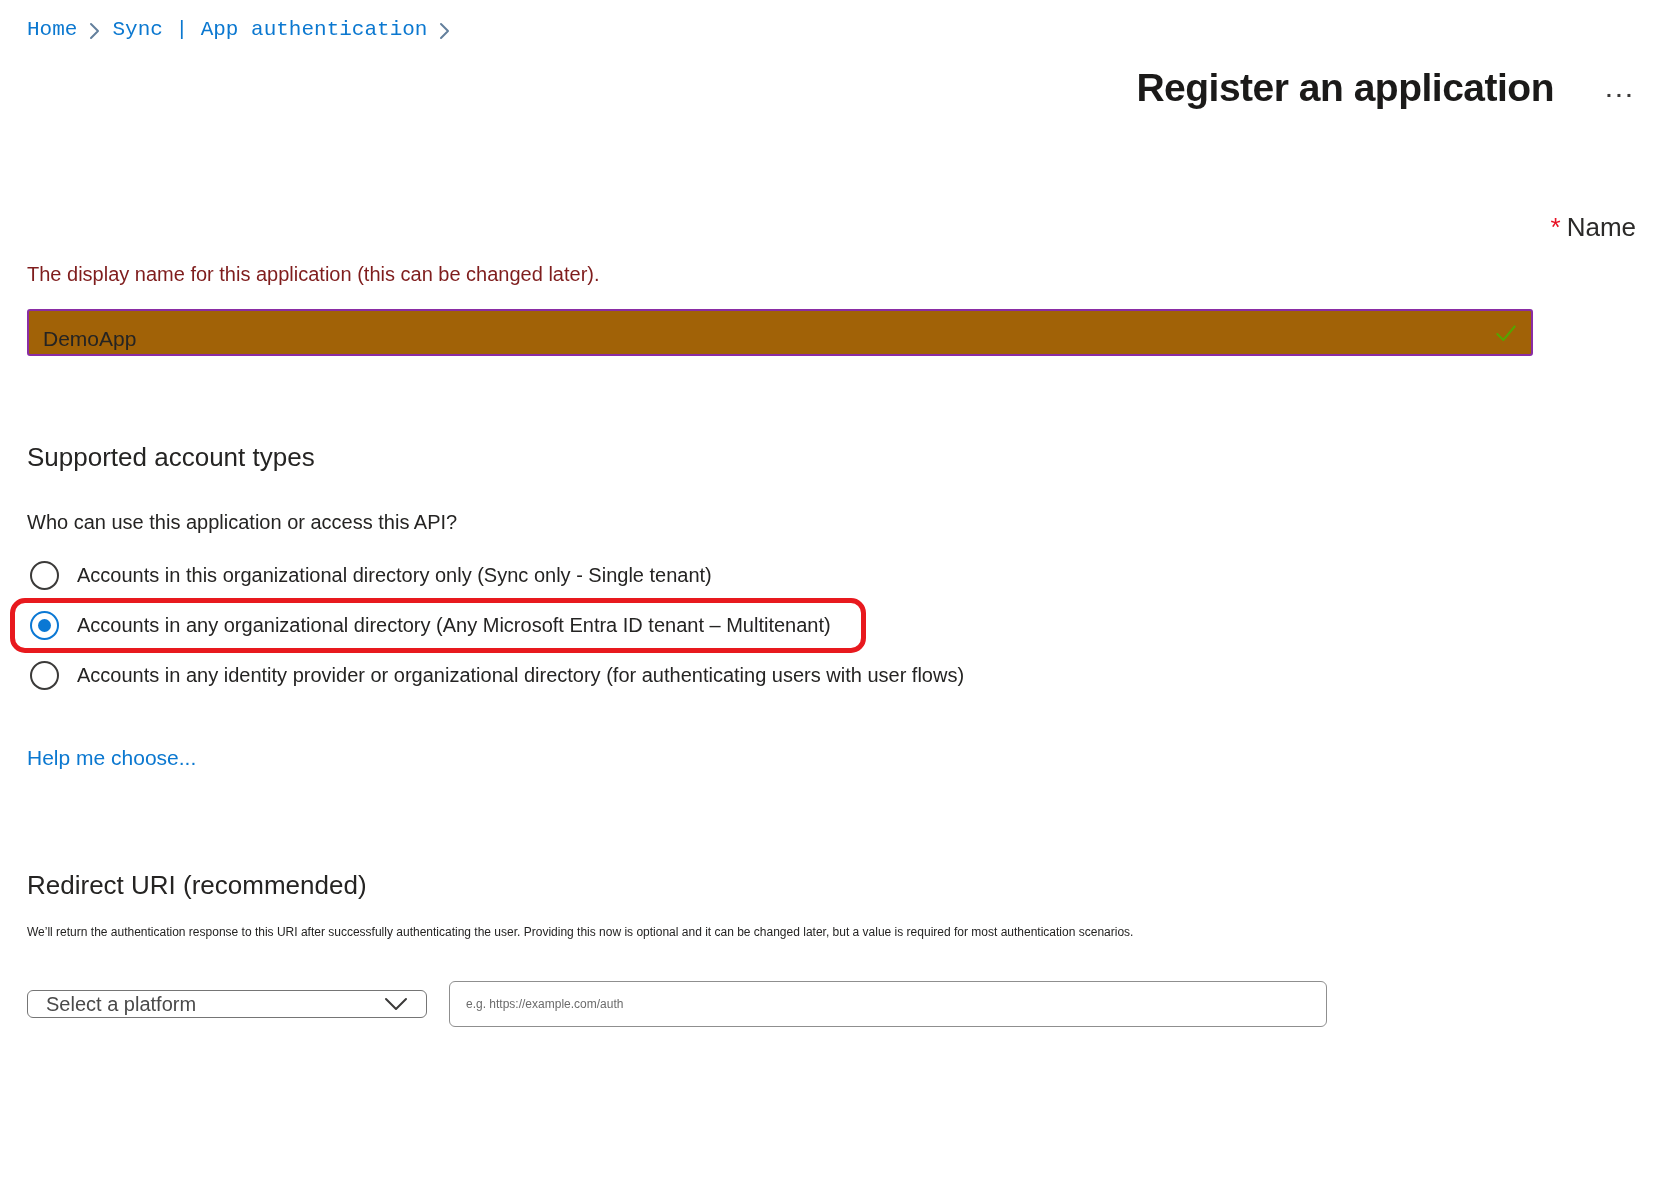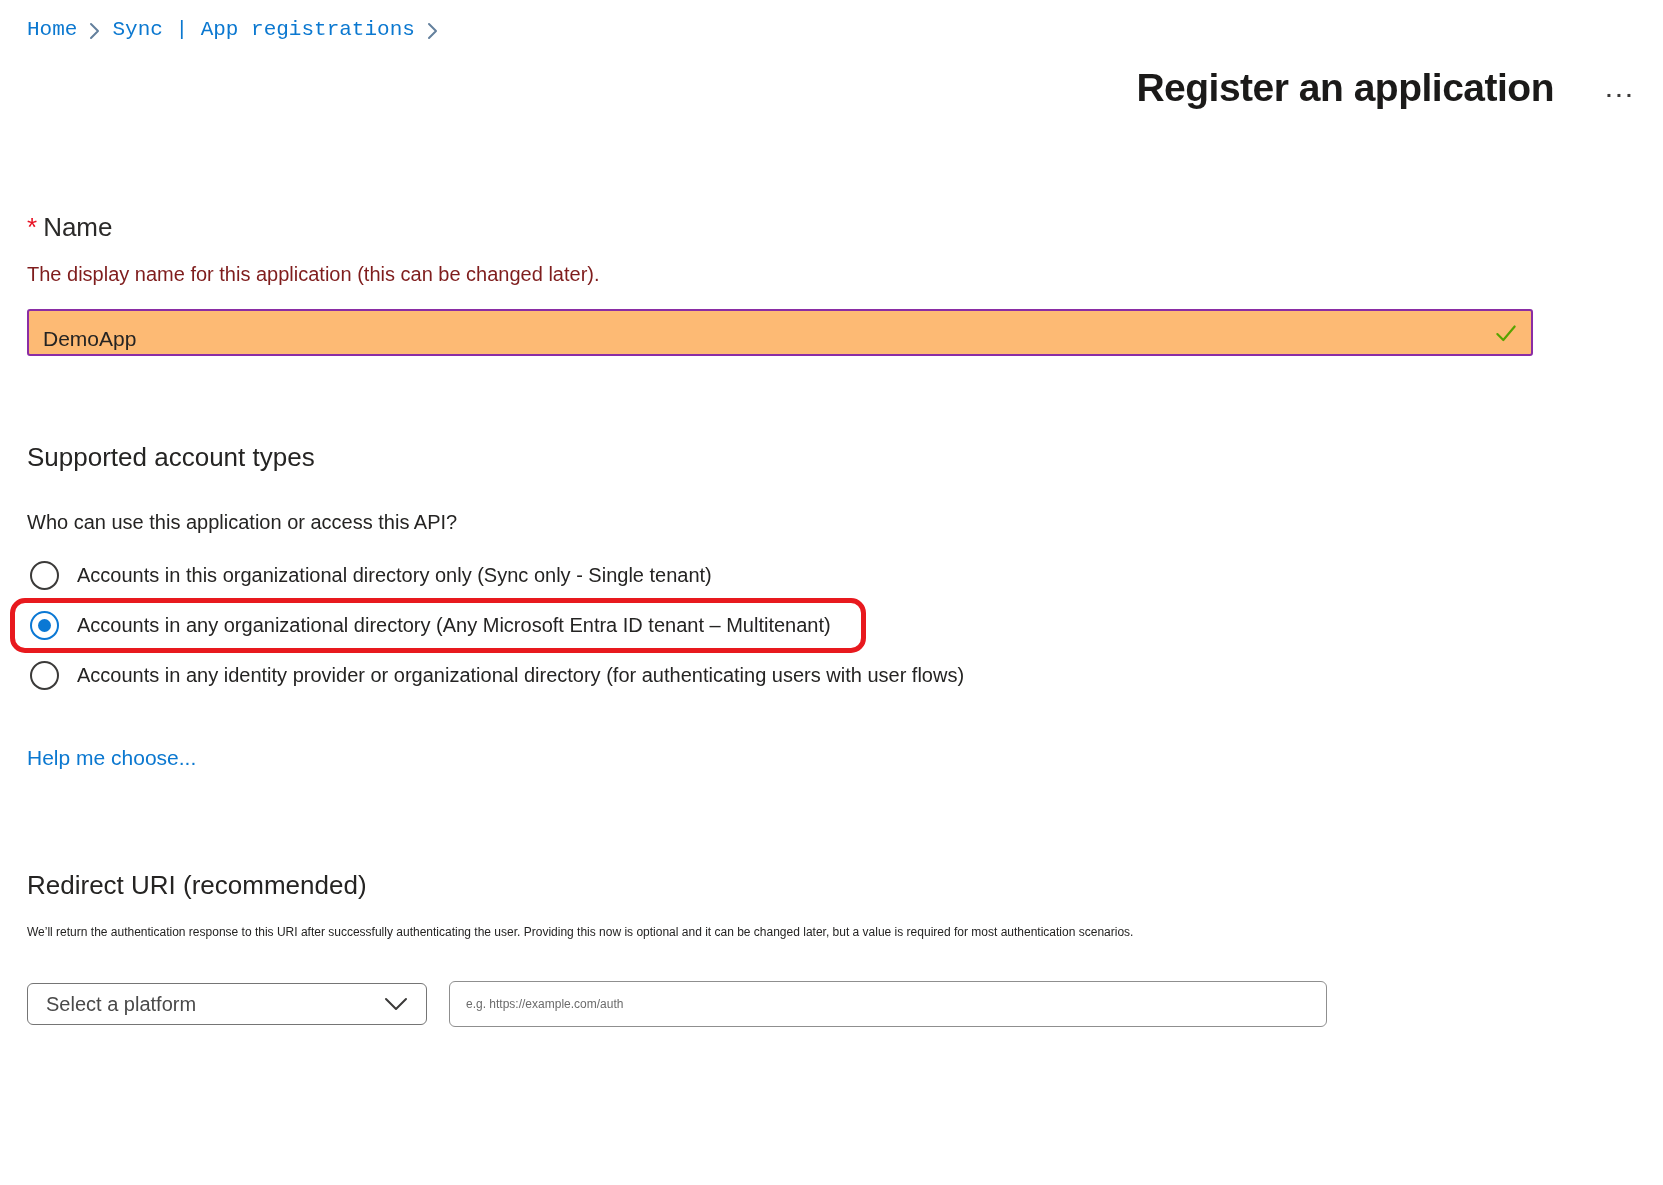--- a/index.html
+++ b/index.html
@@ -59,20 +59,21 @@
     letter-spacing: 3px;
     cursor: pointer;
     line-height: 10px;
     user-select: none;
   }
   
   .name-label-row {
     margin-top: 102px;
     font-size: 26px;
     color: #2b2a29;
+    text-align: right;
   }
   .req-asterisk { color: #e81123; margin-right: 6px; }
   .field-desc {
     margin-top: 20px;
     font-size: 20px;
     color: #7f1d1d;
   }
   .name-input-wrap {
     position: relative;
     margin-top: 23px;
@@ -82,21 +83,21 @@
     width: 100%;
     height: 47px;
     box-sizing: border-box;
     border: 2px solid #8a2da5;
     border-radius: 3px;
     font-family: "Liberation Sans", sans-serif;
     font-size: 21px;
     color: #252423;
     padding: 12px 46px 0 14px;
     outline: none;
-    background: #fdba74;
+    background: #a16207;
   }
   .valid-check {
     position: absolute;
     right: 14px;
     top: 11px;
   }
   
   .section-heading {
     margin-top: 86px;
     font-size: 26px;
@@ -171,21 +172,21 @@
     color: #252423;
   }
   .controls-row {
     margin-top: 32px;
     display: flex;
     gap: 22px;
     align-items: center;
   }
   .platform-select {
     width: 400px;
-    height: 42px;
+    height: 28px;
     box-sizing: border-box;
     border: 1px solid #757575;
     border-radius: 6px;
     display: flex;
     align-items: center;
     justify-content: space-between;
     padding: 12px 18px;
     font-size: 20px;
     color: #4a4a4a;
     cursor: pointer;
@@ -212,21 +213,21 @@
 <div class="page">
 
   
   <nav class="breadcrumb">
     <a class="crumb-link">Home</a>
     <span class="crumb-sep">
       <svg width="11" height="18" viewBox="0 0 11 18">
           <path d="M2 2 L9 9 L2 16" fill="none" stroke="#64809d" stroke-width="2" stroke-linecap="round" stroke-linejoin="round"></path>
         </svg>
     </span>
-    <a class="crumb-link">Sync | App registrations</a>
+    <a class="crumb-link">Sync | App authentication</a>
     <span class="crumb-sep">
       <svg width="11" height="18" viewBox="0 0 11 18">
           <path d="M2 2 L9 9 L2 16" fill="none" stroke="#64809d" stroke-width="2" stroke-linecap="round" stroke-linejoin="round"></path>
         </svg>
     </span>
   </nav>
 
   
   <div class="title-row">
     <h1 class="page-title">Register an application</h1>

